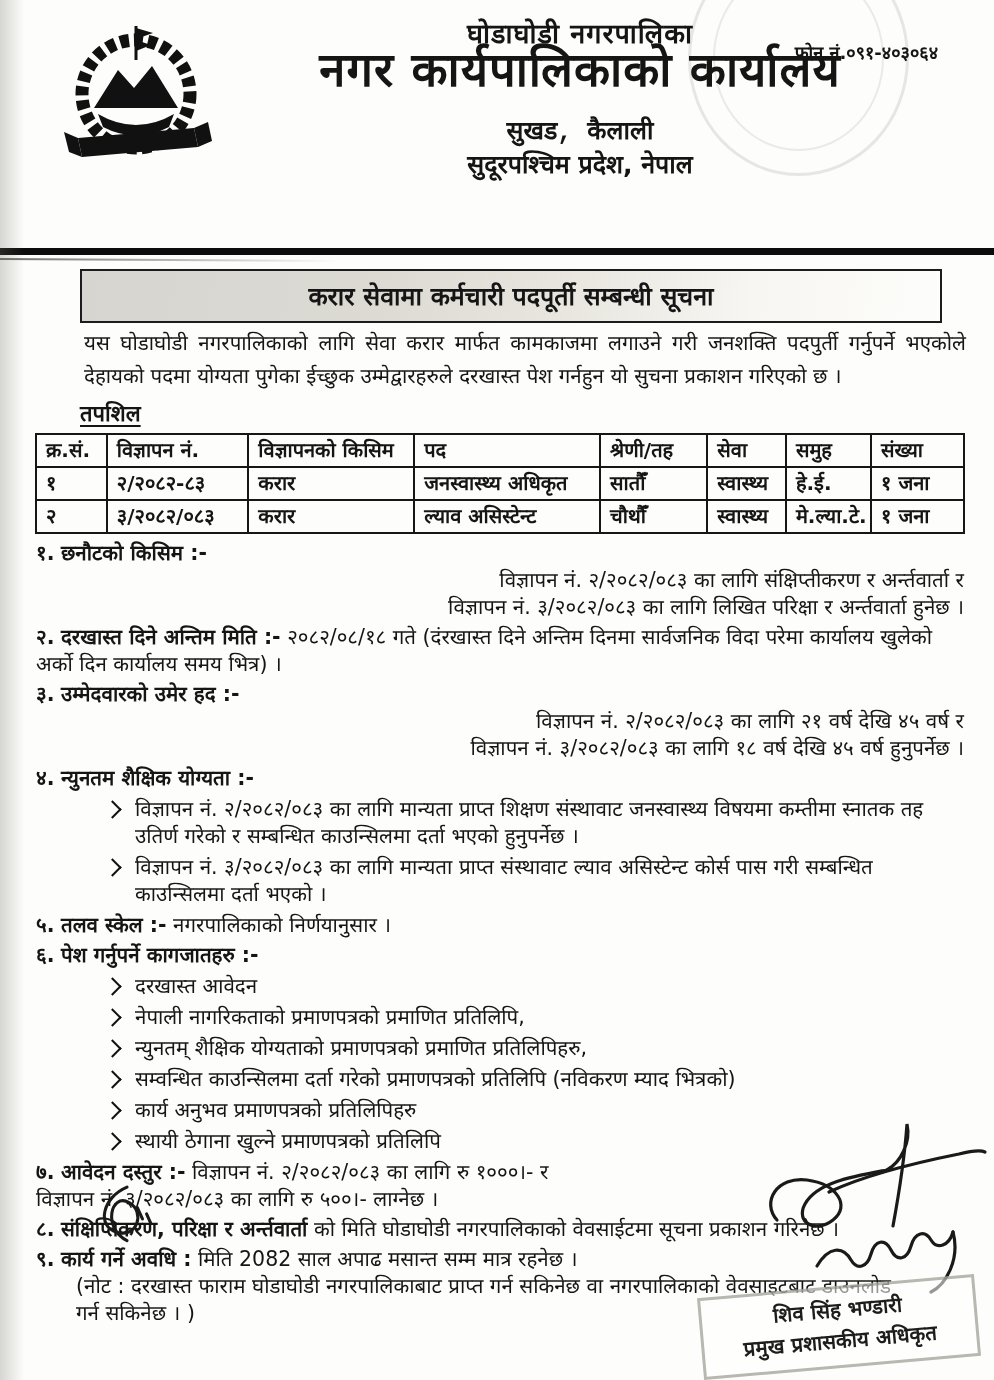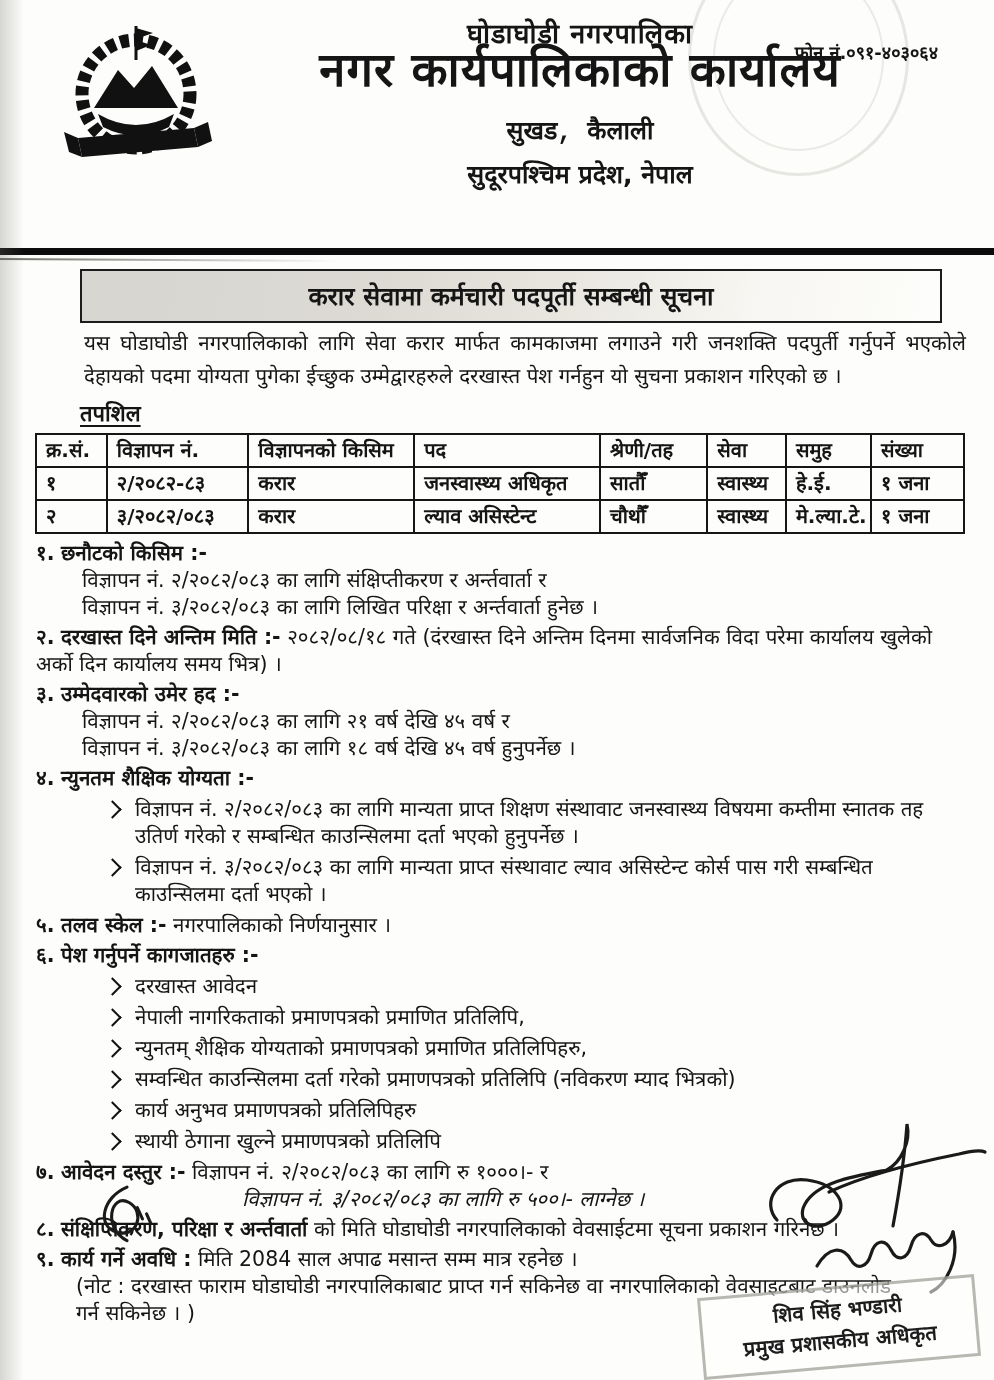--- a/index.html
+++ b/index.html
@@ -26,21 +26,21 @@
     border:3px solid rgba(110,110,100,0.16);border-radius:50%;
   }
   .stamp-watermark::after{
     content:"";position:absolute;left:22px;top:22px;right:22px;bottom:22px;
     border:2px solid rgba(110,110,100,0.13);border-radius:50%;
   }
   .lh-center{position:absolute;left:190px;width:780px;text-align:center;}
   .muni-name{top:14px;font-size:27px;font-weight:bold;letter-spacing:1px;}
   .office-name{top:36px;font-size:47px;font-weight:bold;letter-spacing:1px;}
   .addr1{top:112px;font-size:25px;font-weight:bold;font-family:Liberation Mono, monospace;}
-  .addr2{top:156px;font-size:25px;font-weight:bold;}
+  .addr2{top:146px;font-size:25px;font-weight:bold;}
   .phone{position:absolute;right:56px;top:40px;font-size:18px;font-weight:bold;}
   
   .rule{height:7px;background:#0c0c0c;}
   .rule-thin{height:2px;width:34%;background:linear-gradient(to right,#6f6f6a,rgba(120,120,115,0));margin-top:4px;transform:rotate(.35deg);}
   
   .title-box{
     margin:8px 52px 0 80px;border:2px solid #1c1c1c;
     background:linear-gradient(100deg,#d6d5d0 0%,#dcdad3 35%,#e9e7e0 58%,#f7f6f2 78%,#fdfdfb 100%);
     text-align:center;padding:7px 4px 9px 4px;
   }
@@ -54,22 +54,22 @@
     border:2.5px solid #161616;font-size:20px;padding:1px 6px 3px 9px;
     text-align:left;font-weight:bold;white-space:nowrap;overflow:hidden;
   }
   table.vac th{height:27px;}
   table.vac td{height:26px;}
   .c1{width:64px}.c2{width:128px}.c3{width:150px}.c4{width:168px}.c5{width:97px}.c6{width:71px}.c7{width:77px}.c8{width:84px}
   
   .sections{margin:6px 30px 0 36px;font-size:20.5px;line-height:27px;}
   .b{font-weight:bold;}
   .sec{margin-top:3px;}
-  .subline{margin-left:46px;}
-  .subline2{margin-left:206px;font-style:italic;}
+  .subline{margin-left:46px;text-align:right;}
+  .subline2{}
   .bullet{display:flex;margin:4px 0 4px 70px;align-items:flex-start;}
   .chev{
     flex:0 0 auto;width:11px;height:11px;margin:7px 16px 0 0;
     border-top:2.5px solid #111;border-right:2.5px solid #111;
     transform:rotate(45deg);
   }
   .bullet .bt{flex:1 1 auto;}
   .noteline{margin-left:40px;}
   
   .initial-scribble{position:absolute;left:90px;top:1178px;width:72px;height:84px;}
@@ -242,21 +242,21 @@
 
     <div class="sec">
       <span class="b">८.</span>
       <span class="b">संक्षिप्तिकरण, परिक्षा र अर्न्तवार्ता</span>
       <span>को मिति घोडाघोडी नगरपालिकाको वेवसाईटमा सूचना प्रकाशन गरिनेछ ।</span>
     </div>
 
     <div class="sec">
       <span class="b">९.</span>
       <span class="b">कार्य गर्ने अवधि :</span>
-      <span>मिति 2084 साल अपाढ मसान्त सम्म मात्र रहनेछ ।</span>
+      <span>मिति 2082 साल अपाढ मसान्त सम्म मात्र रहनेछ ।</span>
     </div>
     <div class="noteline">(नोट : दरखास्त फाराम घोडाघोडी नगरपालिकाबाट प्राप्त गर्न सकिनेछ वा नगरपालिकाको वेवसाइटबाट डाउनलोड</div>
     <div class="noteline">गर्न सकिनेछ । )</div>
 
   </div>
 
   <svg class="initial-scribble" viewBox="0 0 70 80" aria-hidden="true">
     <path d="M36,8 C12,18 6,46 26,52 C46,58 54,32 38,23 C20,13 12,48 36,60" fill="none" stroke="#1a1a1a" stroke-width="3" stroke-linecap="round"></path>
     <path d="M46,28 l5,11" fill="none" stroke="#1a1a1a" stroke-width="3" stroke-linecap="round"></path>
     <path d="M55,34 l4,9" fill="none" stroke="#1a1a1a" stroke-width="3" stroke-linecap="round"></path>

